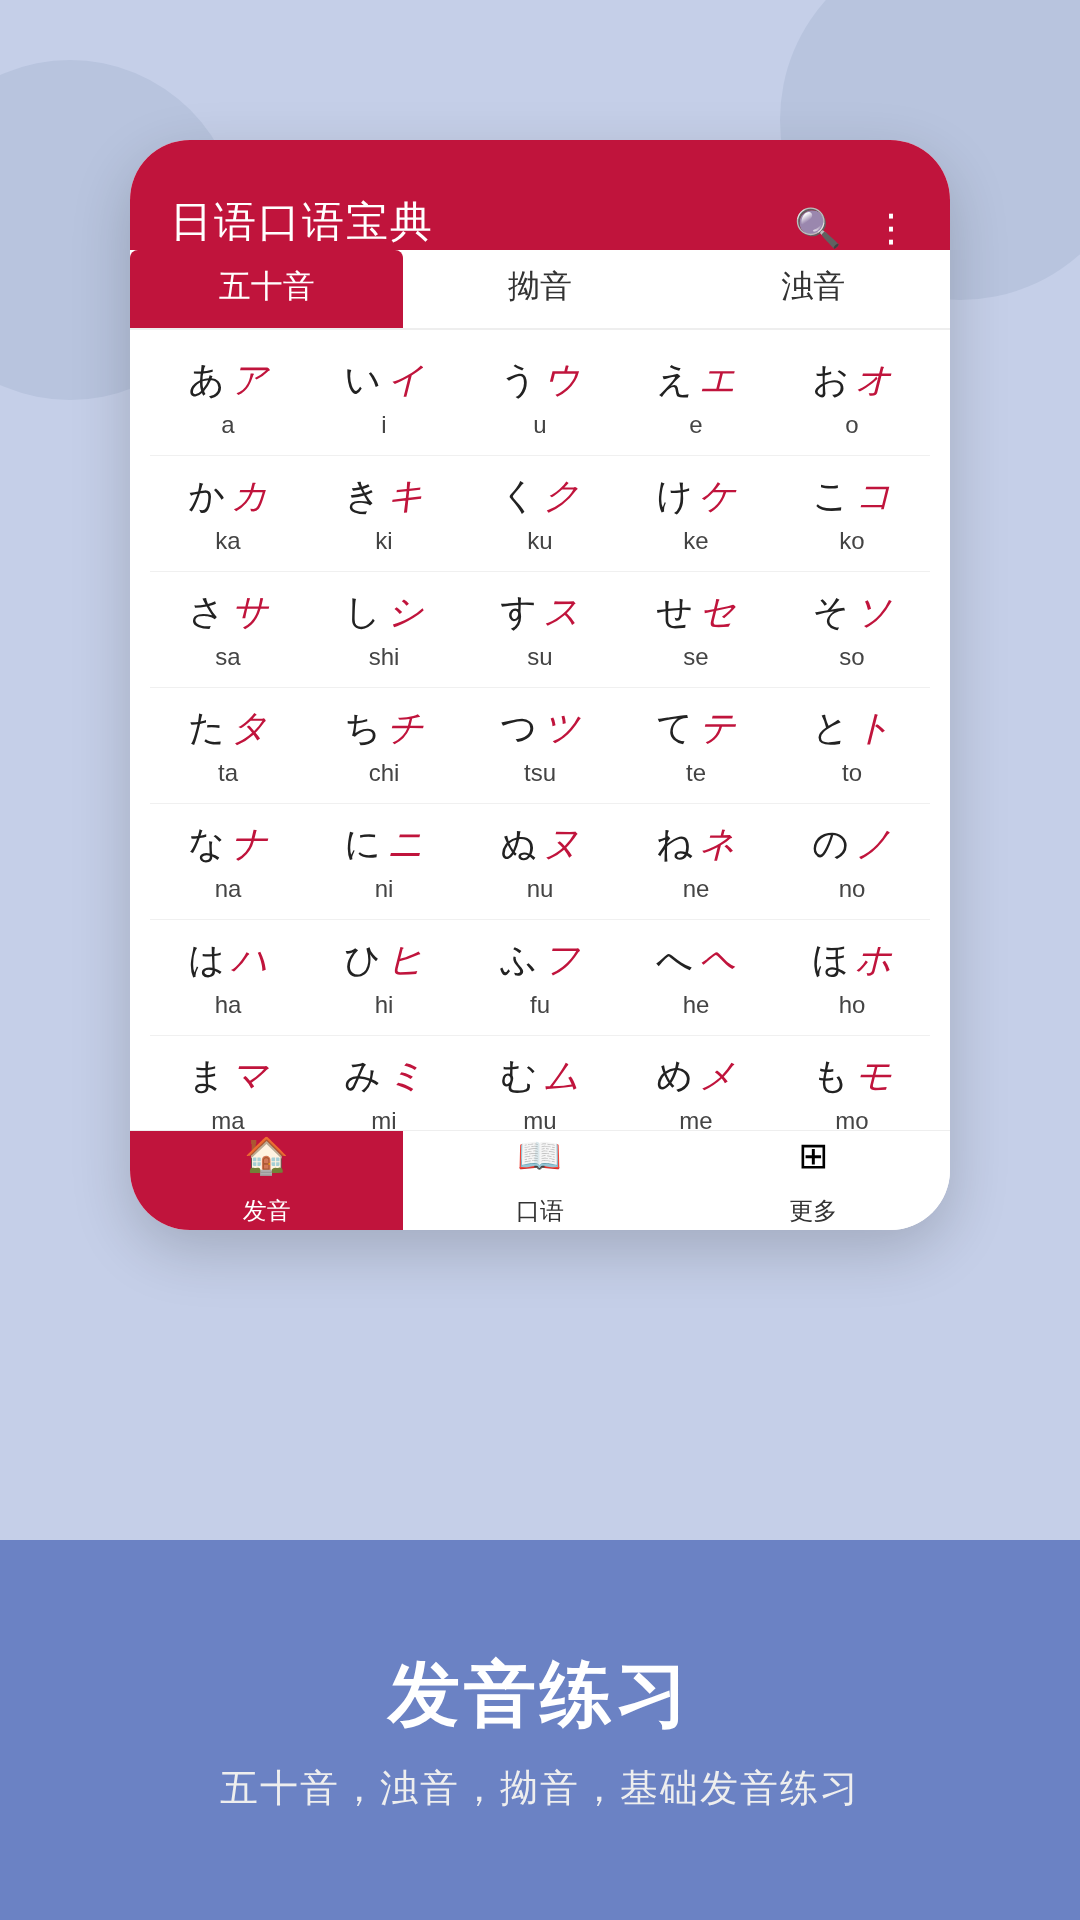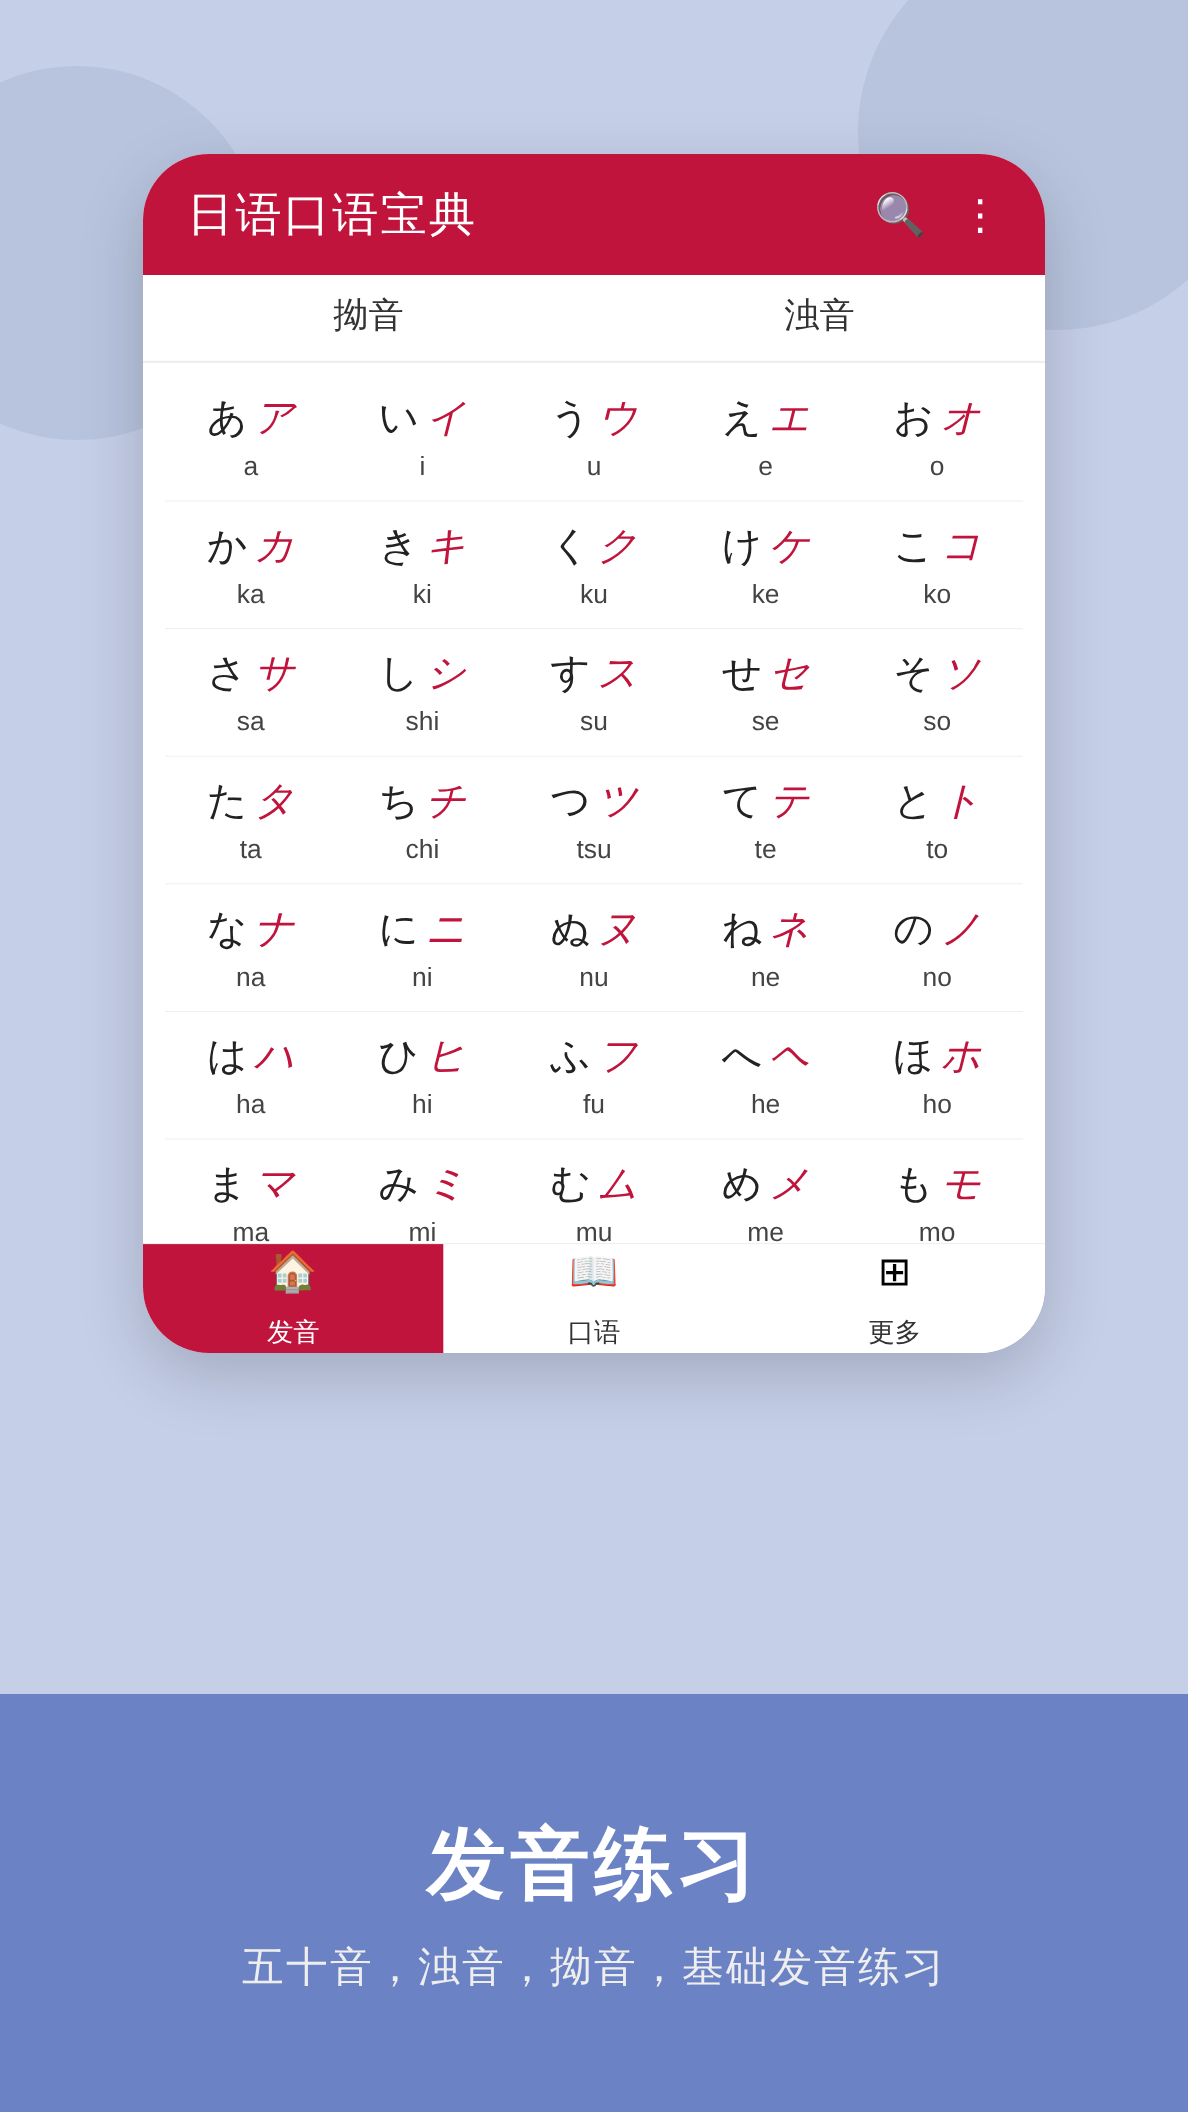--- a/index.html
+++ b/index.html
@@ -47,21 +47,21 @@
       box-shadow: 0 20px 60px rgba(0,0,0,0.18);
       overflow: hidden;
       z-index: 1;
     }
 
     
     .app-header {
       background: #c0143c;
       height: 110px;
       display: flex;
-      align-items: center;
+      align-items: flex-end;
       padding: 0 40px;
       justify-content: space-between;
     }
     .app-title {
       color: #fff;
       font-size: 42px;
       font-weight: 500;
       letter-spacing: 2px;
     }
     .header-icons {
@@ -209,20 +209,23 @@
 
   <div class="app-header">
     <span class="app-title">日语口语宝典</span>
     <div class="header-icons">
       <span class="header-icon">🔍</span>
       <span class="header-icon">⋮</span>
     </div>
   </div>
 
   <div class="tabs-bar">
+    <div class="tab active">
+      <span>五十音</span>
+    </div>
     <div class="tab">
       <span>拗音</span>
     </div>
     <div class="tab">
       <span>浊音</span>
     </div>
   </div>
 
   <div class="kana-table" id="kana-table-container">
   <div class="kana-row">

